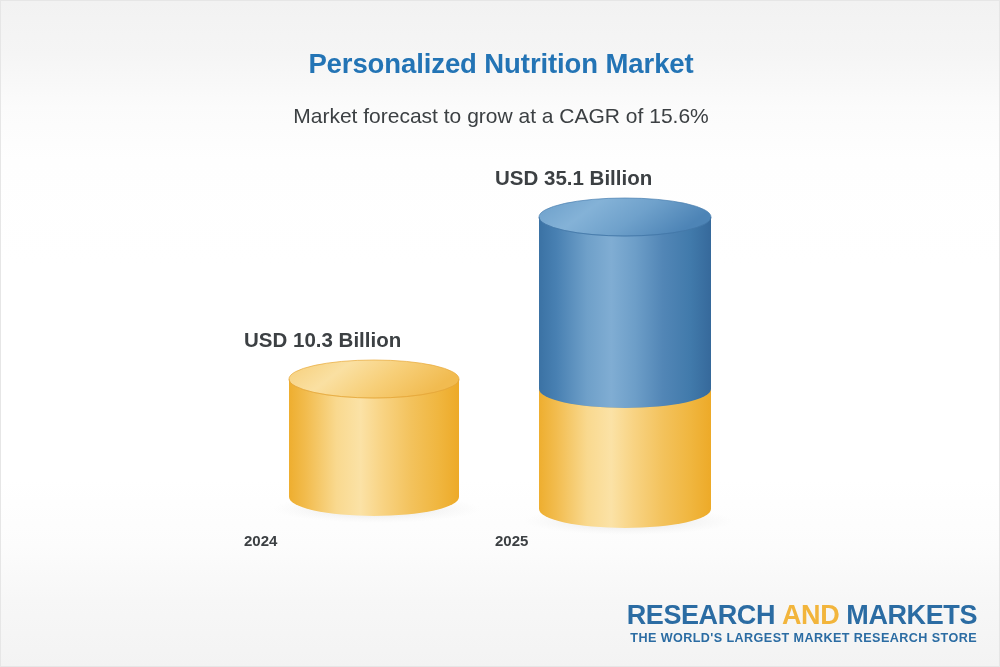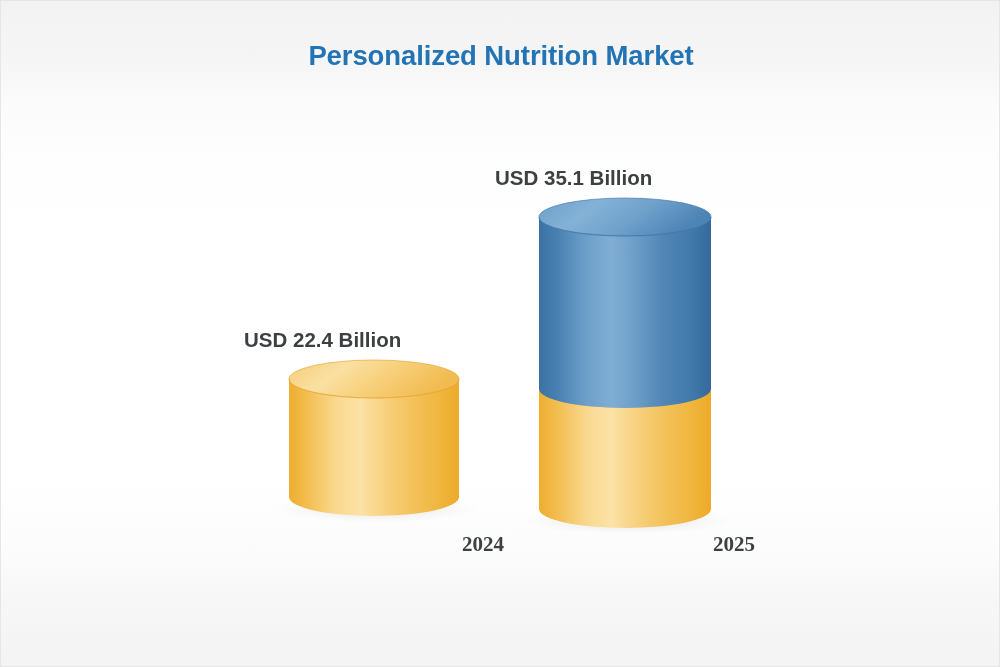--- a/index.html
+++ b/index.html
@@ -41,21 +41,21 @@
     width: 1000px;
     text-align: center;
     padding-top: 38px;
   }
   .chart-title {
     font-size: 27.5px;
     font-weight: bold;
     color: #2374b5;
     letter-spacing: -0.1px;
     line-height: 1.2;
-    margin: 0;
+    margin: 8px;
   }
   .chart-subtitle {
     font-size: 21px;
     font-weight: normal;
     color: #3c4043;
     line-height: 1.2;
     margin: 0;
     padding-top: 15px;
   }
 
@@ -78,25 +78,24 @@
     text-align: left;
     font-size: 20.5px;
     font-weight: bold;
     color: #3c4043;
     white-space: nowrap;
   }
 
   .bar-cat-label {
     position: absolute;
     width: 260px;
-    text-align: right;
-    font-size: 21px;
+    text-align: left;
+    font-size: 15px;
     font-weight: bold;
     color: #3c4043;
-    font-family: Liberation Serif, serif;
   }
 
   .cylinder-svg {
     position: absolute;
     overflow: visible;
   }
 
   
   .footer-url {
     position: absolute;
@@ -133,27 +132,28 @@
     white-space: nowrap;
   }
 </style>
 </head>
 <body>
 
 <div id="infographic">
 
   <div class="header">
     <div class="chart-title">Personalized Nutrition Market</div>
+    <div class="chart-subtitle">Market forecast to grow at a CAGR of 15.6%</div>
   </div>
 
   <div class="plot">
 
     <div class="bar-group">
 
-      <div class="bar-value-label" style="left:243px; top:327px;">USD 22.4 Billion</div>
+      <div class="bar-value-label" style="left:243px; top:327px;">USD 10.3 Billion</div>
 
       <svg class="cylinder-svg" width="210" height="180" style="left:268px; top:358px;" viewBox="0 0 210 180">
         <defs>
           <linearGradient id="yellowBody1" x1="0" y1="0" x2="1" y2="0">
             <stop offset="0%" stop-color="#eeae2f"></stop>
             <stop offset="10%" stop-color="#f2bc4e"></stop>
             <stop offset="28%" stop-color="#f9d98f"></stop>
             <stop offset="42%" stop-color="#fbe2a6"></stop>
             <stop offset="55%" stop-color="#f8d383"></stop>
             <stop offset="72%" stop-color="#f3c25c"></stop>
@@ -243,14 +243,18 @@
         <ellipse cx="106" cy="20" rx="86" ry="19" fill="url(#blueTop)" stroke="#4a80b0" stroke-width="0.7"></ellipse>
 
         <path d="M20,20 A86,19 0 0 0 192,20" fill="none" stroke="#3e72a2" stroke-width="0.9" opacity="0.6"></path>
       </svg>
 
       <div class="bar-cat-label" style="left:494px; top:531px;">2025</div>
     </div>
   </div>
 
 
+  <div class="logo">
+    <div class="logo-main"><span class="logo-word-blue">RESEARCH</span><span class="logo-word-gold" style="padding:0 7px;">AND</span><span class="logo-word-blue">MARKETS</span></div>
+    <div class="logo-tagline">THE WORLD'S LARGEST MARKET RESEARCH STORE</div>
+  </div>
 
 </div>
 
 </body></html>

